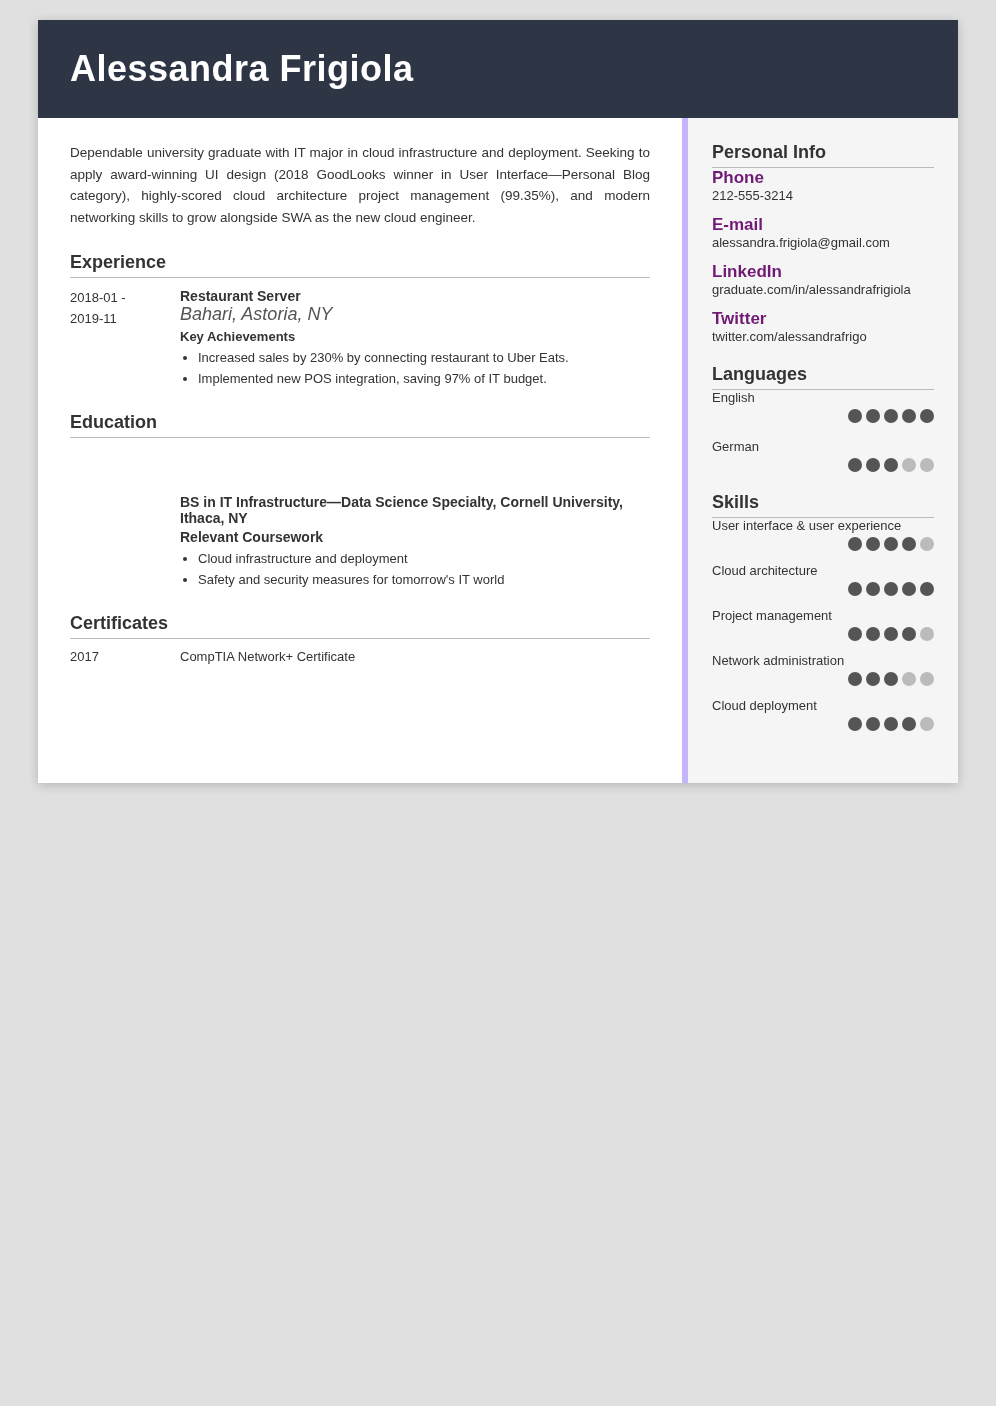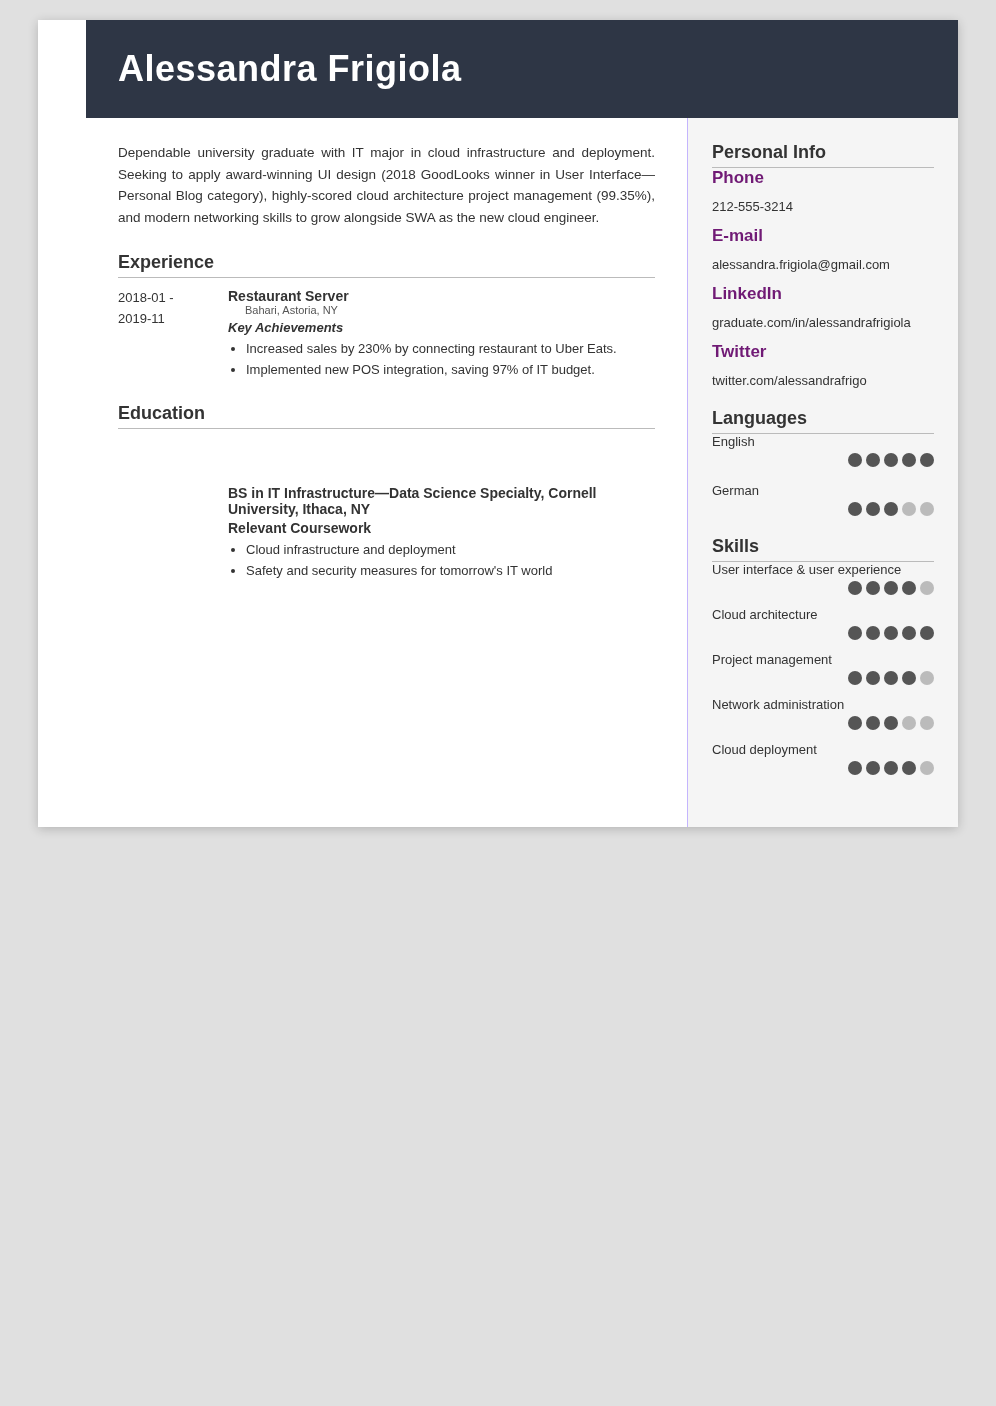--- a/index.html
+++ b/index.html
@@ -8,40 +8,39 @@
       font-size: 14px;
       background: #e0e0e0;
       display: flex;
       justify-content: center;
       padding: 20px;
     }
     .resume-page {
       width: 920px;
       background: #fff;
       box-shadow: 0 2px 10px rgba(0,0,0,0.2);
-      padding-left: 48px;
     }
     .header {
       background: #2e3645;
       padding: 28px 32px;
     }
     .header h1 {
       color: #fff;
       font-size: 36px;
       font-weight: bold;
       letter-spacing: 0.5px;
     }
     .body-content {
       display: flex;
       flex-direction: row;
     }
     .main-col {
       flex: 1;
       padding: 24px 32px 32px 32px;
-      border-right: 1px solid #c4b5fd;
+      border-right: 6px solid #c4b5fd;
     }
     .side-col {
       width: 270px;
       padding: 24px 24px 32px 24px;
       background: #f5f5f5;
     }
     .summary-text {
       font-size: 13.5px;
       line-height: 1.6;
       color: #333;
@@ -73,31 +72,30 @@
     }
     .exp-details {
       flex: 1;
     }
     .exp-title {
       font-weight: bold;
       font-size: 14px;
       color: #333;
     }
     .exp-company {
-      font-size: 11px;
+      font-style: italic;
+      font-size: 18px;
       color: #555;
       margin-bottom: 4px;
-      margin-left: 17px;
     }
     .achievements-title {
       font-weight: bold;
       font-size: 13px;
       color: #333;
       margin-bottom: 4px;
-      font-style: italic;
     }
     .bullet-list {
       list-style: disc;
       padding-left: 18px;
       font-size: 13px;
       color: #333;
       line-height: 1.6;
     }
     .edu-entry {
       margin-top: 10px;
@@ -154,21 +152,20 @@
       margin-bottom: 12px;
     }
     .info-label {
       font-weight: bold;
       font-size: 17px;
       color: #701a75;
     }
     .info-value {
       font-size: 13px;
       color: #333;
-      margin-top: 11px;
     }
     .skill-item {
       margin-bottom: 12px;
     }
     .skill-name {
       font-size: 13px;
       color: #333;
       margin-bottom: 4px;
     }
     .dots-row {
@@ -239,20 +236,27 @@
             <div class="edu-degree">BS in IT Infrastructure—Data Science Specialty, Cornell University, Ithaca, NY</div>
             <div class="coursework-title">Relevant Coursework</div>
             <ul class="bullet-list">
               <li>Cloud infrastructure and deployment</li>
               <li>Safety and security measures for tomorrow's IT world</li>
             </ul>
           </div>
         </div>
       </div>
 
+      <div class="section">
+        <div class="section-title">Certificates</div>
+        <div class="cert-entry">
+          <div class="cert-year">2017</div>
+          <div class="cert-name">CompTIA Network+ Certificate</div>
+        </div>
+      </div>
 
     </div>
 
     <div class="side-col">
 
       <div class="side-section">
         <div class="side-section-title">Personal Info</div>
         <div class="info-item">
           <div class="info-label">Phone</div>
           <div class="info-value">212-555-3214</div>

